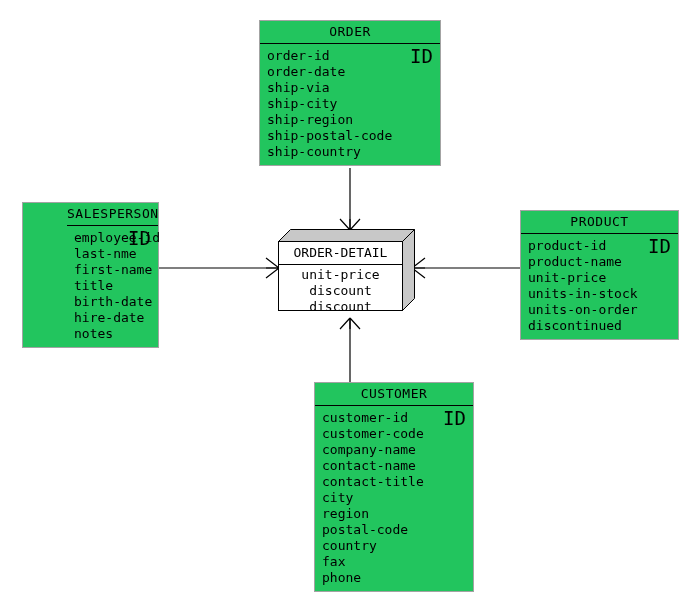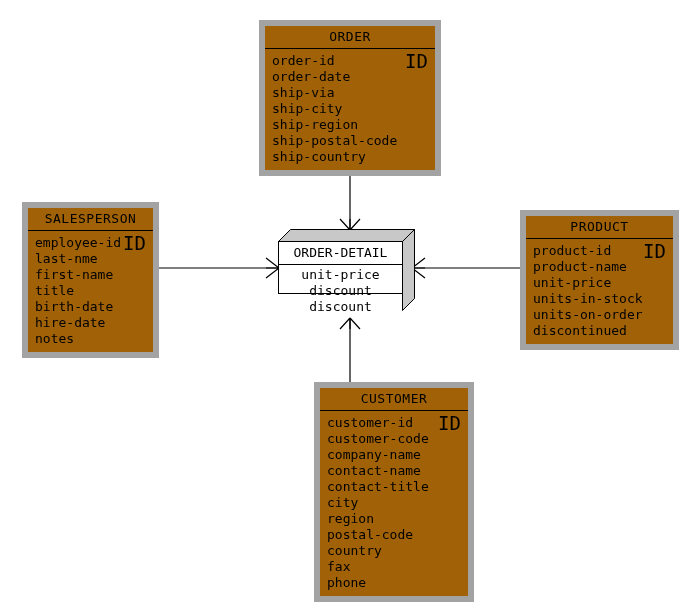--- a/index.html
+++ b/index.html
@@ -14,22 +14,22 @@
     position: relative;
     width: 700px;
     height: 610px;
     background: #ffffff;
     overflow: hidden;
   }
 
   
   .entity {
     position: absolute;
-    background: #a16207;
-    border: 6px solid #a3a3a3;
+    background: #22c55e;
+    border: 1px solid #a3a3a3;
     box-sizing: border-box;
     z-index: 5;
   }
   .entity-title {
     text-align: center;
     font-size: 13px;
     line-height: 21px;
     height: 22px;
     border-bottom: 1px solid #000000;
     color: #000000;
@@ -68,21 +68,21 @@
   #assoc-3d-svg {
     position: absolute;
     left: 0;
     top: 0;
   }
   .assoc-face {
     position: absolute;
     left: 0px;
     top: 12px;
     width: 125px;
-    height: 53px;
+    height: 70px;
     background: #ffffff;
     border: 1px solid #000000;
     box-sizing: border-box;
   }
   .assoc-title {
     text-align: center;
     font-size: 13px;
     line-height: 21px;
     height: 22px;
     border-bottom: 1px solid #000000;
@@ -156,21 +156,21 @@
       </div>
       <div class="attr">
         <span>ship-postal-code</span>
       </div>
       <div class="attr">
         <span>ship-country</span>
       </div>
     </div>
   </div>
 
-  <div class="entity" id="entity-salesperson" style="left:22px; top:202px; width:137px;">
+  <div class="entity" id="entity-salesperson" style="left:22px; top:202px; width:137px;padding-left:44px;">
     <div class="entity-title">SALESPERSON</div>
     <div class="attr-list">
       <div class="attr">
         <span>employee-id</span>
         <span class="key-flag">ID</span>
       </div>
       <div class="attr">
         <span>last-nme</span>
       </div>
       <div class="attr">

